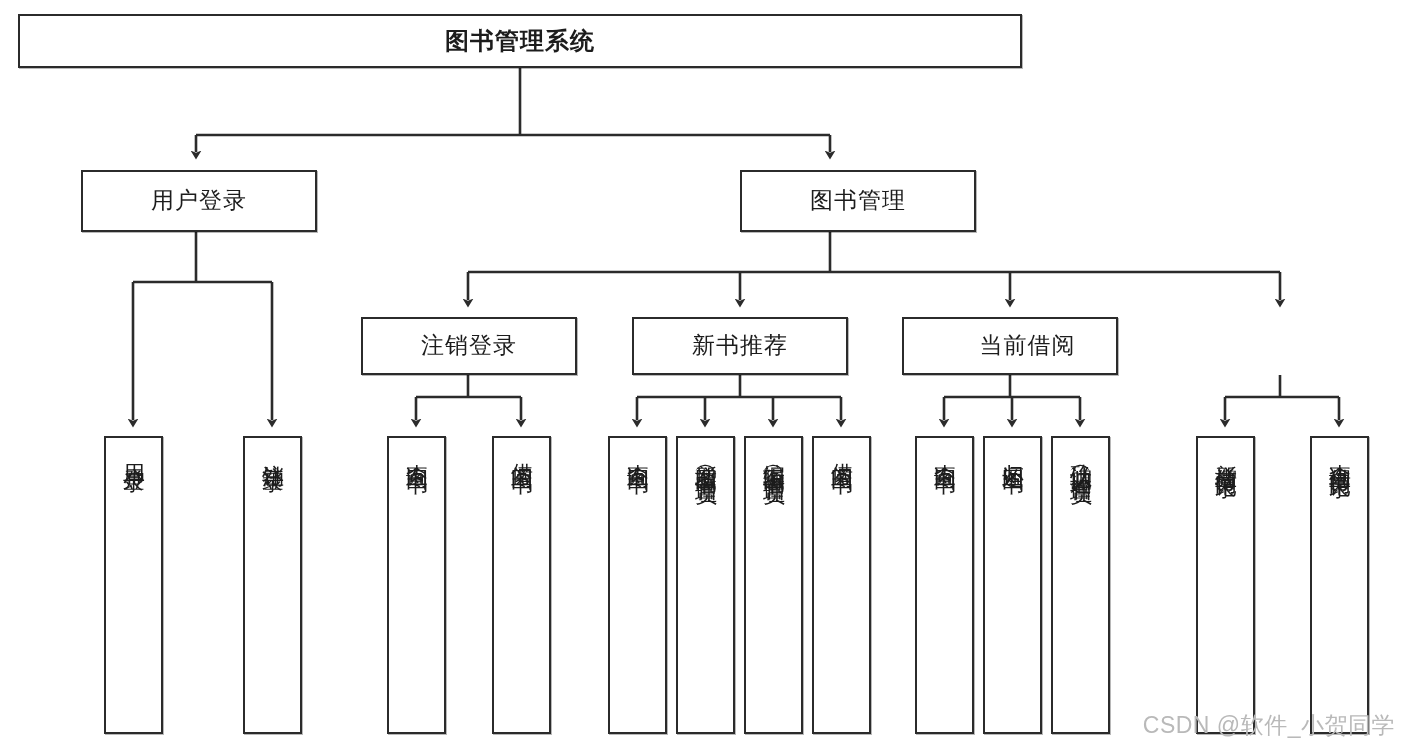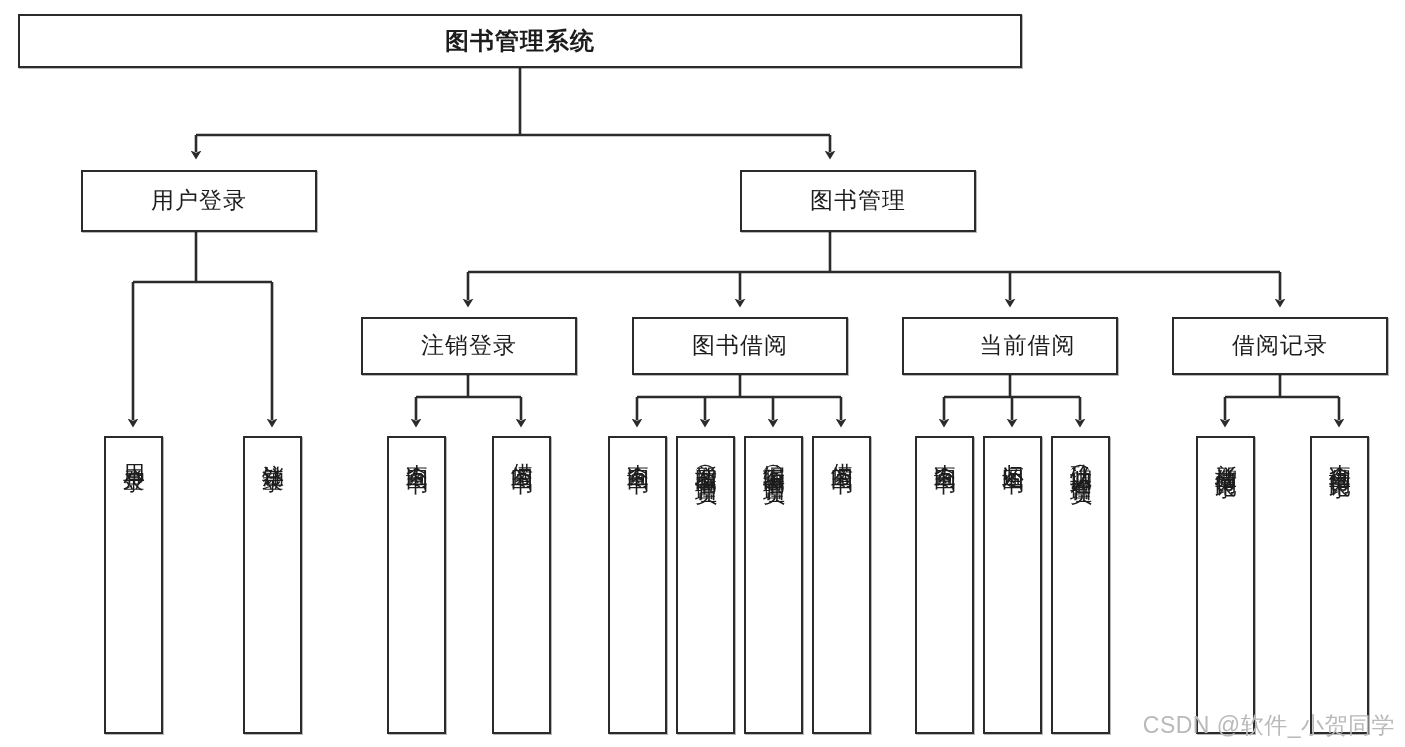--- a/index.html
+++ b/index.html
@@ -134,27 +134,24 @@
     <span>用户登录</span>
   </div>
   <div class="node node-h" style="left:712px; top:170px; width:236px; height:62px;margin-left:28px;">
     <span>图书管理</span>
   </div>
 
   <div class="node node-h" style="left:361px; top:317px; width:216px; height:58px;">
     <span>注销登录</span>
   </div>
   <div class="node node-h" style="left:632px; top:317px; width:216px; height:58px;">
-    <span>图书借阅</span>
+    <span>新书推荐</span>
   </div>
   <div class="node node-h" style="left:902px; top:317px; width:216px; height:58px;padding-left:35px;">
     <span>当前借阅</span>
-  </div>
-  <div class="node node-h" style="left:1172px; top:317px; width:216px; height:58px;">
-    <span>借阅记录</span>
   </div>
 
   <div class="node node-leaf" style="left:104px; top:436px; width:59px; height:298px;">
     <span class="vlabel">用户登录</span>
   </div>
   <div class="node node-leaf" style="left:243px; top:436px; width:59px; height:298px;">
     <span class="vlabel">注销登录</span>
   </div>
 
   <div class="node node-leaf" style="left:387px; top:436px; width:59px; height:298px;">

